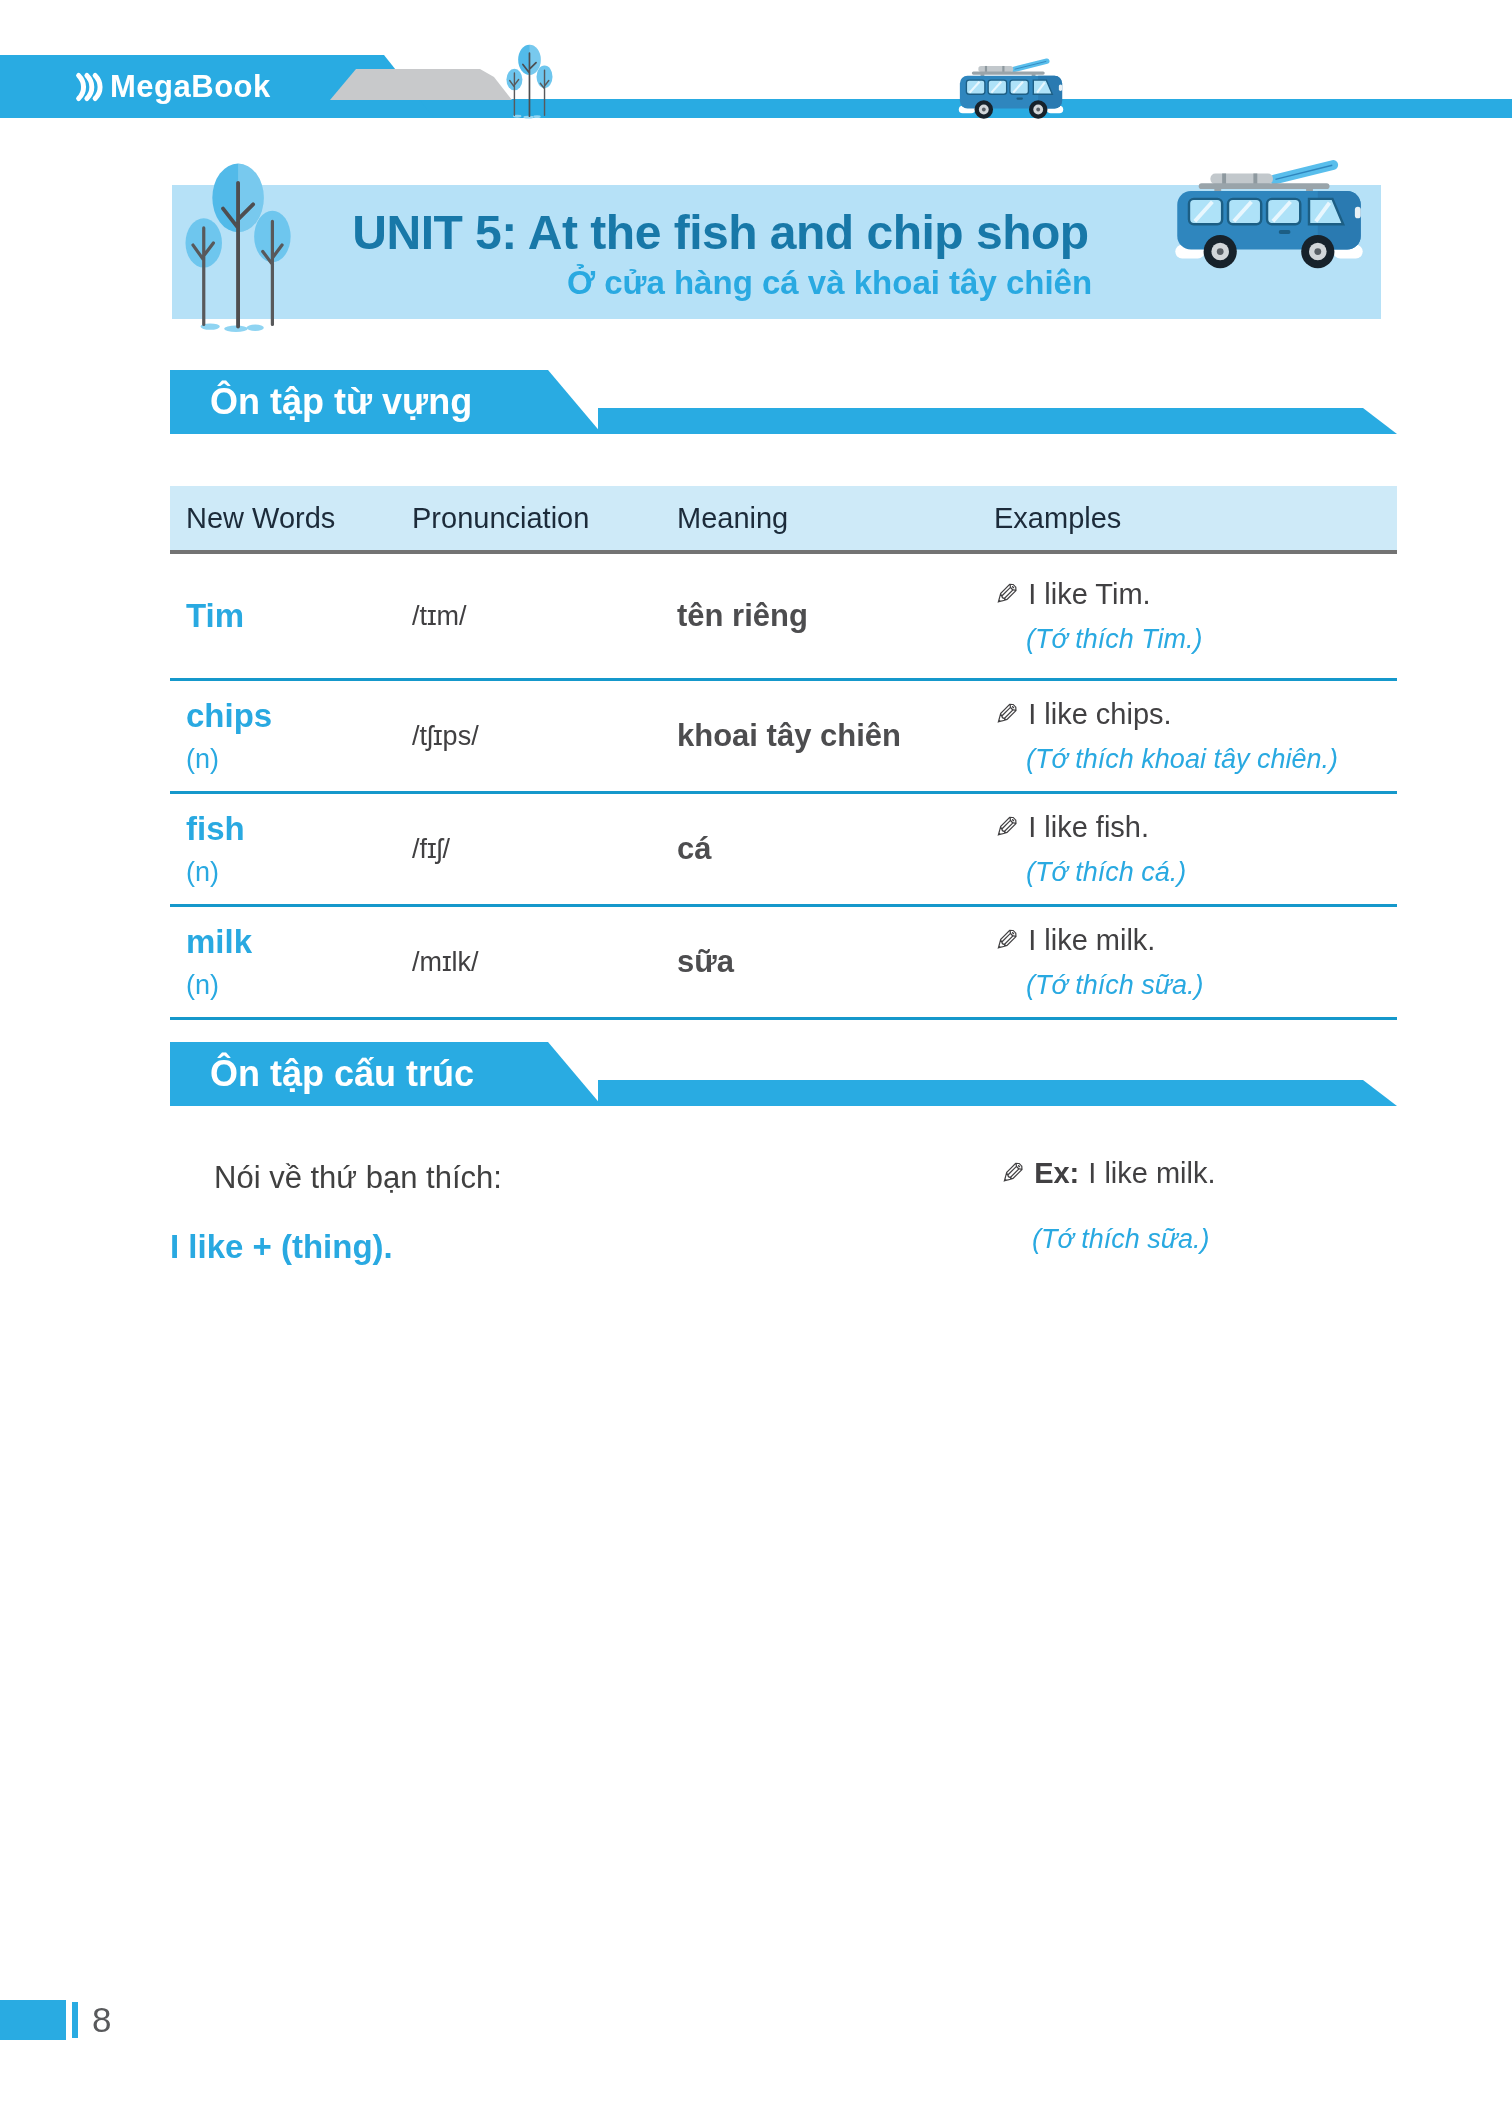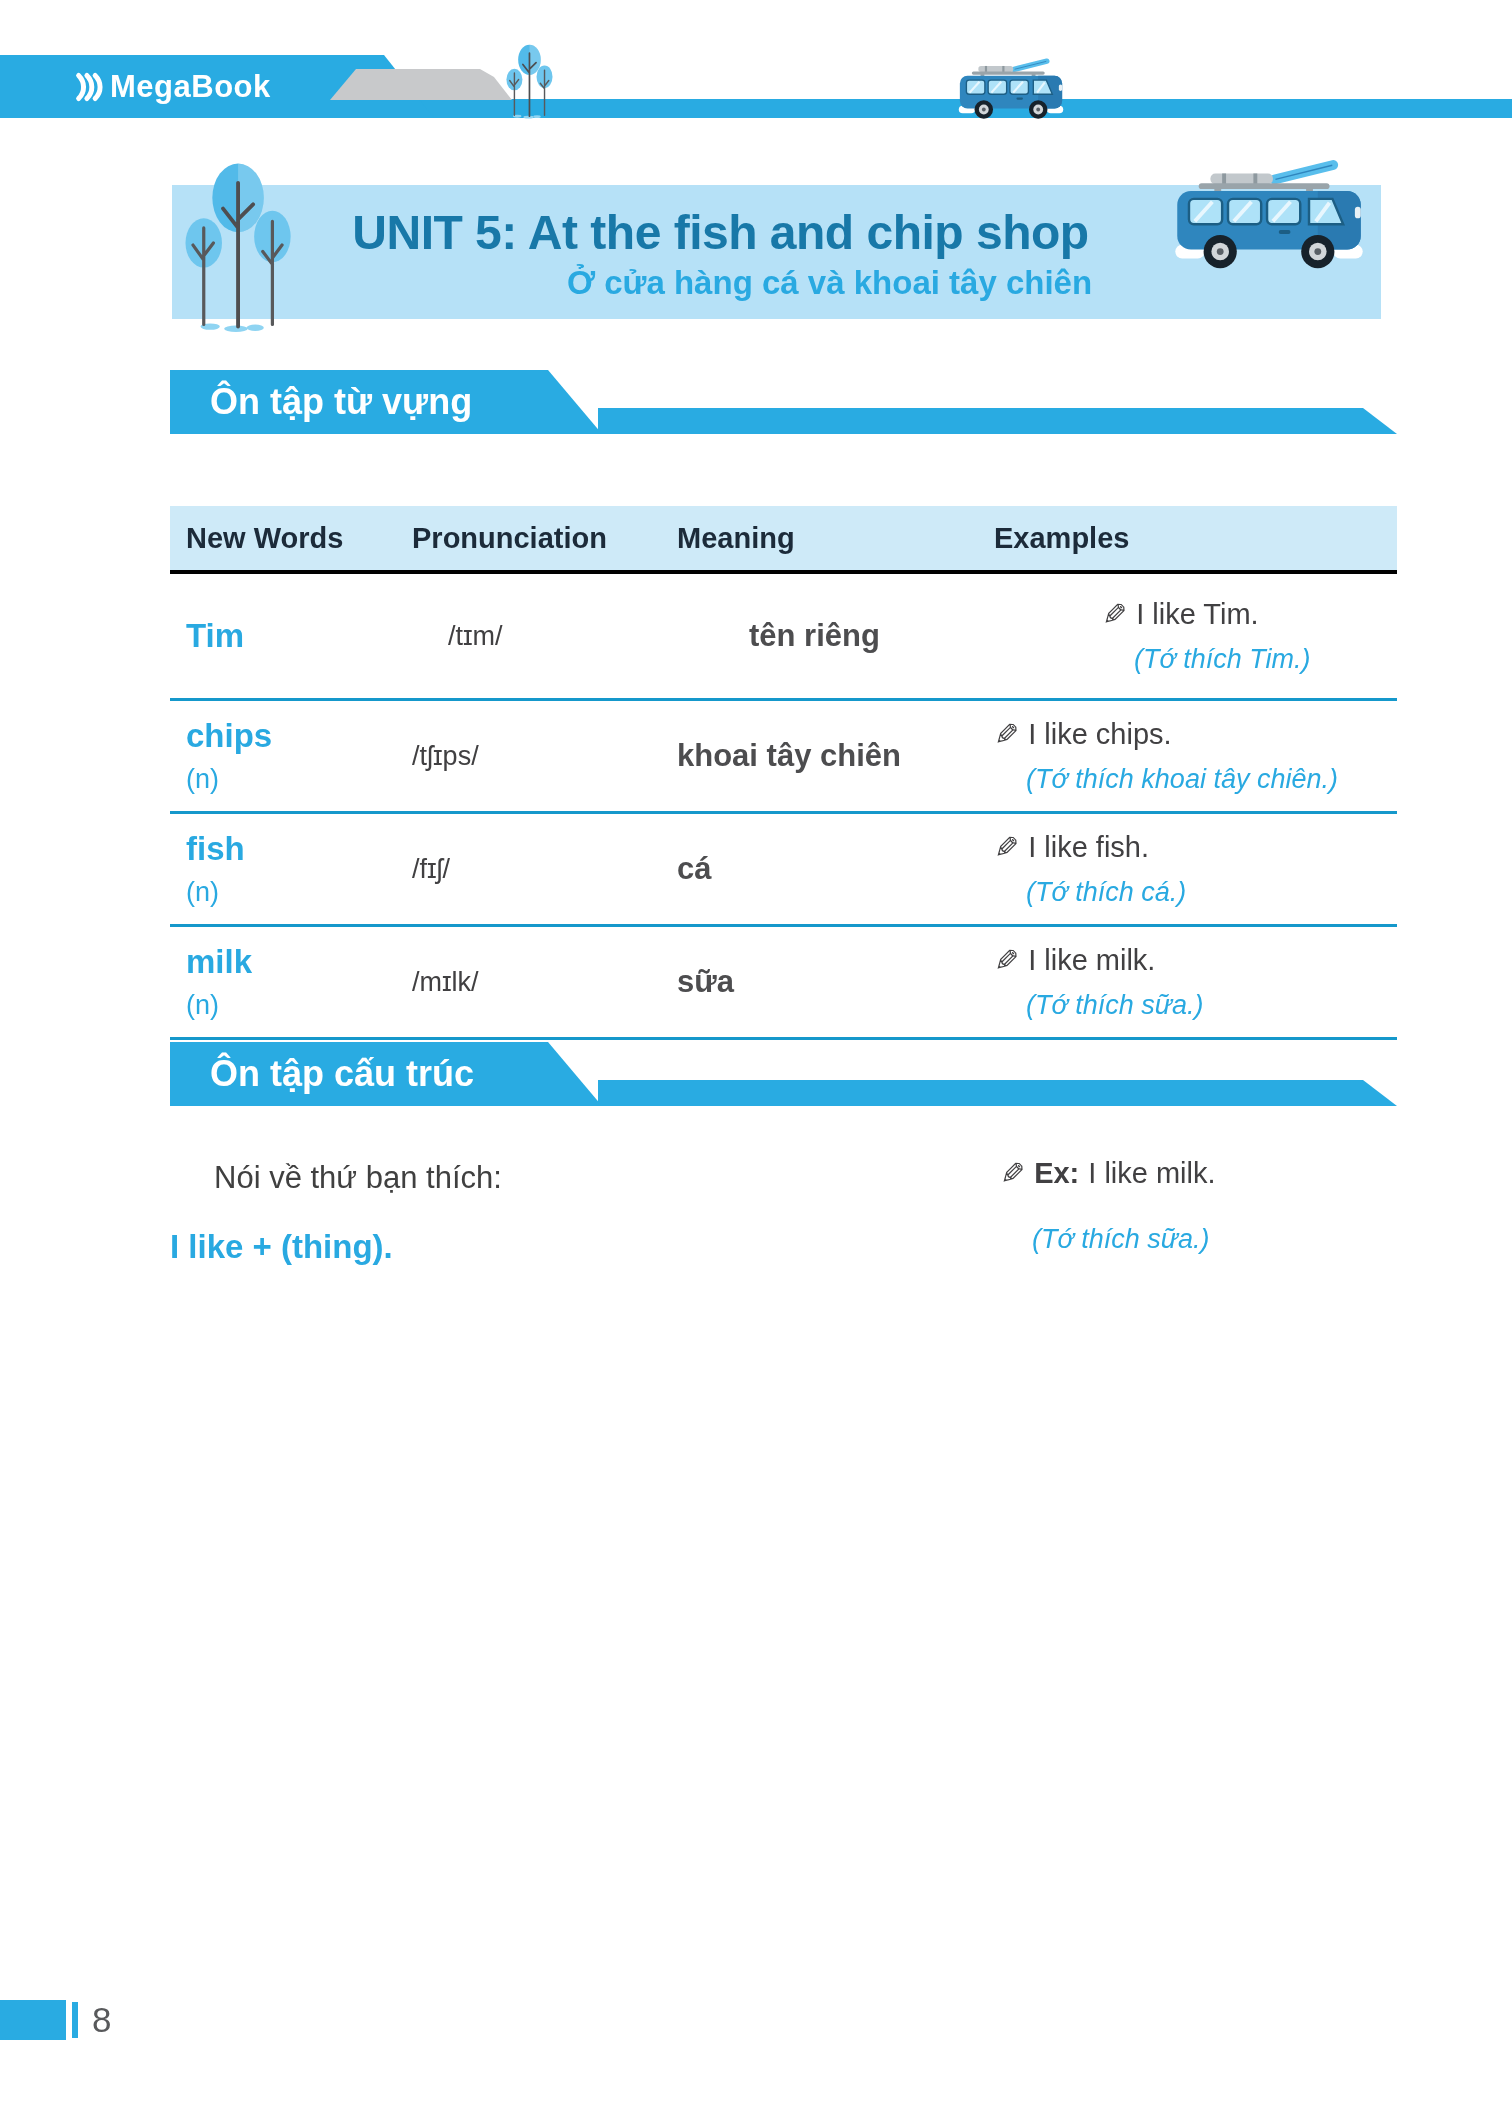--- a/index.html
+++ b/index.html
@@ -48,29 +48,29 @@
   .ribbon-label{color:#fff;font-size:36px;font-weight:800;}
   .ribbon-tail{
     position:absolute;left:428px;right:0;top:38px;height:26px;background:#29ABE2;
     clip-path:polygon(0 0,calc(100% - 34px) 0,100% 100%,0 100%);
   }
   
   .vocab-table{position:absolute;left:170px;top:486px;width:1227px;}
   .t-header{
     display:grid;grid-template-columns:242px 253px 317px 1fr;
     background:#CEEAF8;height:64px;align-items:center;
-    border-bottom:4px solid #000000;
-    font-size:29px;font-weight:700;color:#1C2B3A;margin-top:20px;
+    border-bottom:4px solid #737373;
+    font-size:29px;font-weight:400;color:#1C2B3A;
   }
   .t-header .hc1{padding-left:16px;} .t-header .hc3{padding-left:12px;} .t-header .hc4{padding-left:12px;}
   .t-row{
     display:grid;grid-template-columns:242px 253px 317px 1fr;
     min-height:110px;border-bottom:3px solid #1598CB;align-items:stretch;
   }
-  .t-row.first{min-height:124px;gap:36px;}
+  .t-row.first{min-height:124px;}
   .cell{display:flex;flex-direction:column;justify-content:center;gap:9px;}
   .c-word{padding-left:16px;}
   .word{font-size:33px;font-weight:700;color:#29A9E1;}
   .pos{font-size:27px;color:#29A9E1;}
   .pos:empty{display:none;}
   .pron{font-size:27px;color:#414042;}
   .c-meaning{padding-left:12px;}
   .meaning{font-size:31px;font-weight:700;color:#4D4D4F;}
   .c-example{padding-left:12px;gap:12px;}
   .example-line{display:flex;align-items:center;gap:9px;font-size:29px;color:#414042;}

